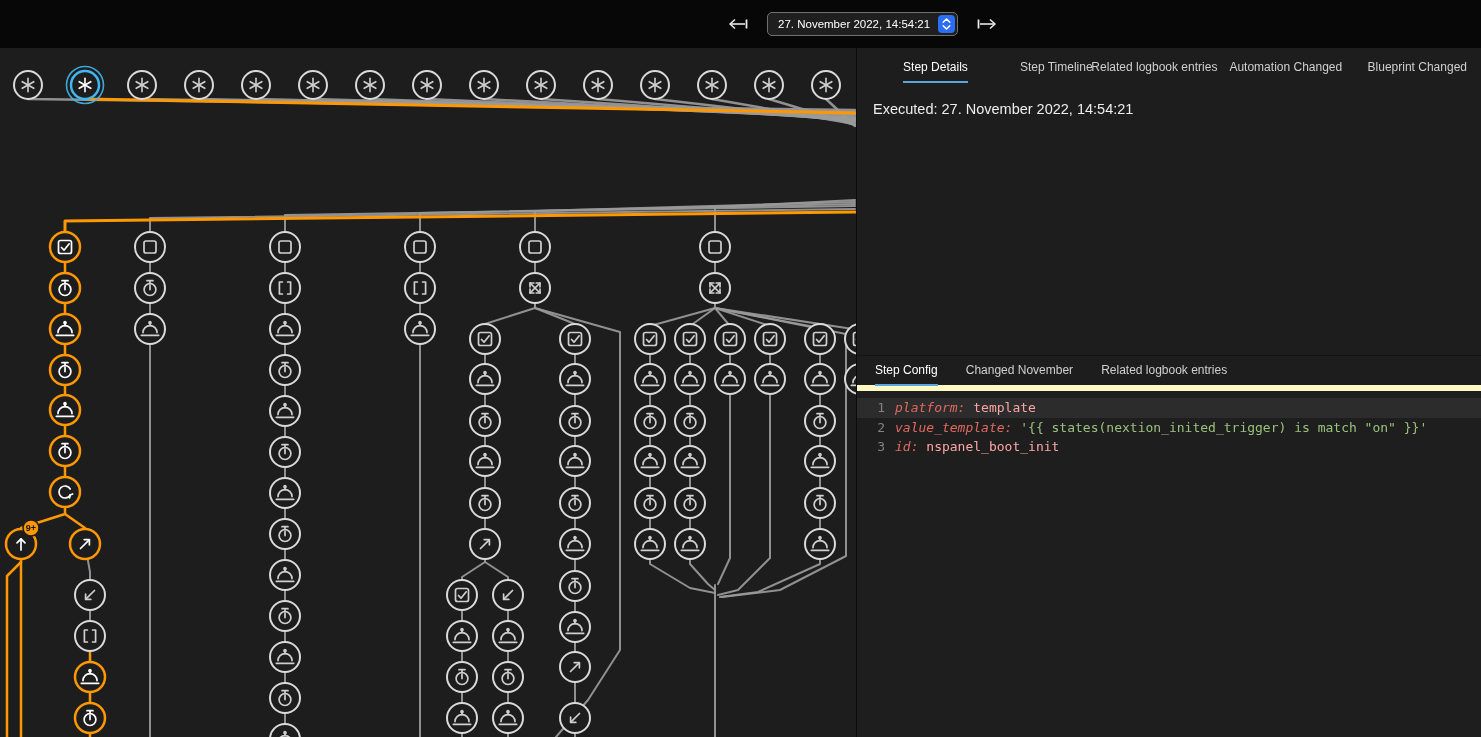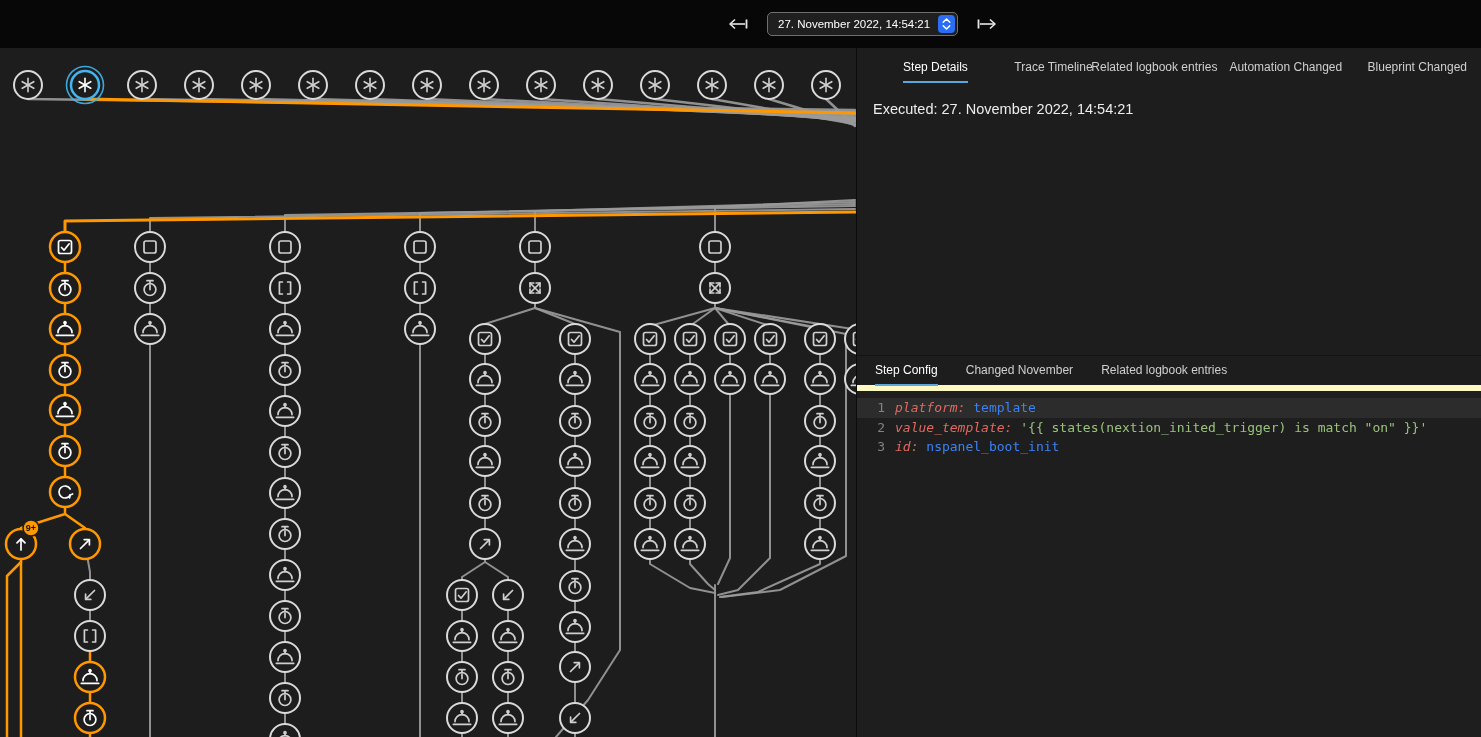--- a/index.html
+++ b/index.html
@@ -78,21 +78,21 @@
     font-size:13px;line-height:19.5px;overflow:hidden;
   }
   .code-line{display:flex;}
   .code-line.active{background:#2c2c2c;}
   .ln{
     flex:0 0 28px;text-align:right;padding-right:10px;
     color:#828282;user-select:none;
   }
   .lc{white-space:pre;}
   .tok-key{color:#e2695f;font-style:italic;}
-  .tok-plain{color:#3b82f6;text-align:center;}
+  .tok-plain{color:#fca5a5;text-align:center;}
   .tok-string{color:#99c27c;}
 </style>
 </head>
 <body>
 
 <div class="app">
 
   <header class="topbar">
     <div class="nav-group">
       <button class="icon-btn">
@@ -1216,21 +1216,21 @@
         </svg>
     </div>
 
     <div class="details-panel">
       <div class="upper">
         <nav class="tabs tabs-upper" id="upper-tabs">
             <button class="tab active">
               <span>Step Details</span>
             </button>
             <button class="tab">
-              <span>Trace Timeline</span>
+              <span>Step Timeline</span>
             </button>
             <button class="tab">
               <span>Related logbook entries</span>
             </button>
             <button class="tab">
               <span>Automation Changed</span>
             </button>
             <button class="tab">
               <span>Blueprint Changed</span>
             </button>

